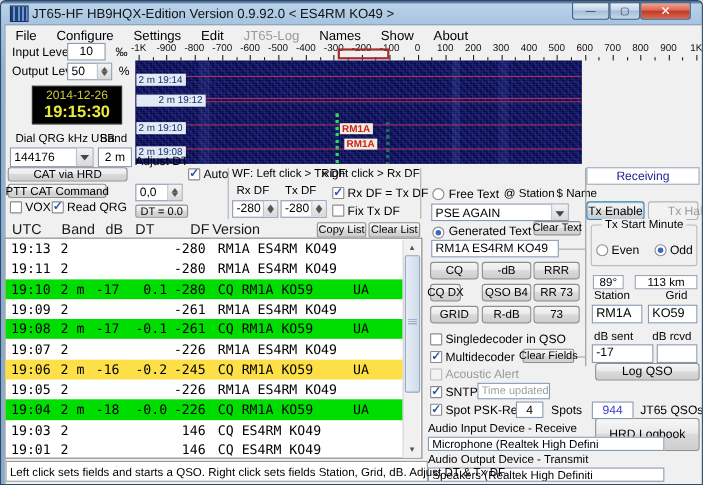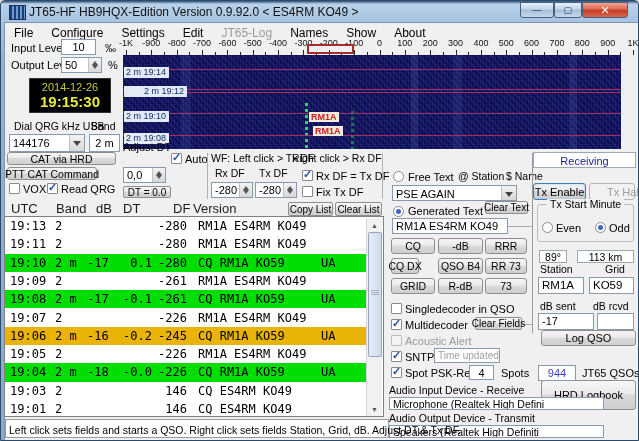--- a/index.html
+++ b/index.html
@@ -48,21 +48,21 @@
   .capbtn{position:absolute;top:1px;height:16px;box-sizing:border-box;border:1px solid #44617e;
     display:flex;align-items:center;justify-content:center;font-size:9px;color:#1c2c3c;
     background:linear-gradient(180deg,#e8f1fa,#c0d4e8 45%,#a4bdd6 50%,#c6d9ec);border-radius:0 0 3px 3px;}
   #cap-close{background:linear-gradient(180deg,#f2a492,#dd6652 45%,#c03b27 50%,#d8684f);color:#fff;font-size:11px;}
   
   #ruler{position:absolute;left:122px;top:37px;width:513px;height:17px;}
   .ticklbl{position:absolute;top:0;width:26px;margin-left:-13px;text-align:center;font-size:9px;color:#111;}
   .tick{position:absolute;bottom:0;width:1px;height:5px;background:#222;}
   .tick.minor{height:3px;}
   #df-marker{position:absolute;border:2px solid #a62b2b;box-sizing:border-box;}
-  #waterfall{position:absolute;left:122px;top:54px;width:498px;height:94px;background:
+  #waterfall{position:absolute;left:122px;top:54px;width:406px;height:94px;background:
     repeating-linear-gradient(90deg,rgba(100,120,230,0.10) 0 1px,rgba(0,0,0,0) 1px 3px),
     repeating-linear-gradient(0deg,rgba(130,150,255,0.08) 0 1px,rgba(0,0,0,0) 1px 2px),
     repeating-linear-gradient(45deg,rgba(50,70,190,0.22) 0 2px,rgba(0,0,0,0) 2px 5px),
     #0a0a4a;overflow:hidden;}
   .wf-line{position:absolute;left:0;right:0;height:1px;background:rgba(185,45,95,0.9);}
   .wf-plbl{position:absolute;left:1px;background:#e2eaf6;color:#17306b;font-size:9px;padding:0 3px 1px 2px;line-height:10px;}
   .wf-slbl{position:absolute;background:#f3ecdc;color:#c92222;font-size:9px;font-weight:bold;padding:0 2px;line-height:10px;}
   .streak{position:absolute;top:0;bottom:0;}
   .trace{position:absolute;width:3px;background:repeating-linear-gradient(180deg,#2fd95c 0 3px,rgba(0,0,0,0) 3px 6px);}
   
@@ -305,21 +305,21 @@
         </div>
         <div class="drow" style="top: 91.5px;">
           <span class="c-utc">19:07</span>
           <span class="c-band">2</span>
           <span class="c-db"></span>
           <span class="c-dt"></span>
           <span class="c-df">-226</span>
           <span class="c-ex">RM1A ES4RM KO49</span>
           <span class="c-cty"></span>
         </div>
-        <div class="drow" style="top: 109.8px; background: #eab308;">
+        <div class="drow" style="top: 109.8px; background: #fde047;">
           <span class="c-utc">19:06</span>
           <span class="c-band">2 m</span>
           <span class="c-db">-16</span>
           <span class="c-dt">-0.2</span>
           <span class="c-df">-245</span>
           <span class="c-ex">CQ RM1A KO59</span>
           <span class="c-cty">UA</span>
         </div>
         <div class="drow" style="top: 128.1px;">
           <span class="c-utc">19:05</span>

